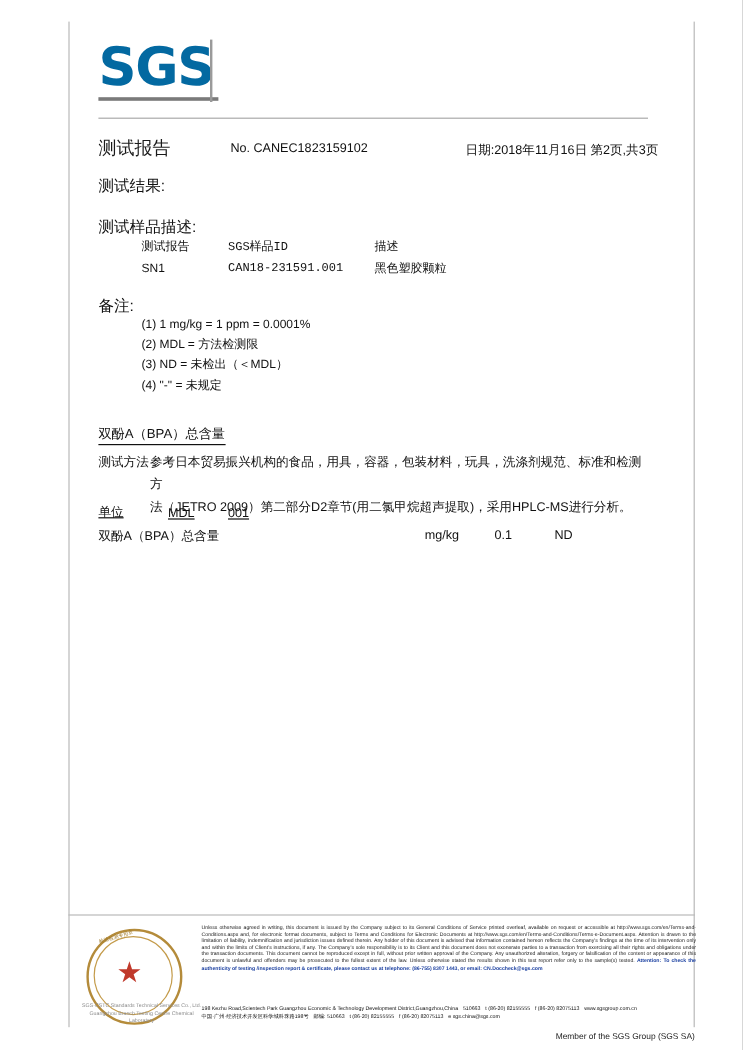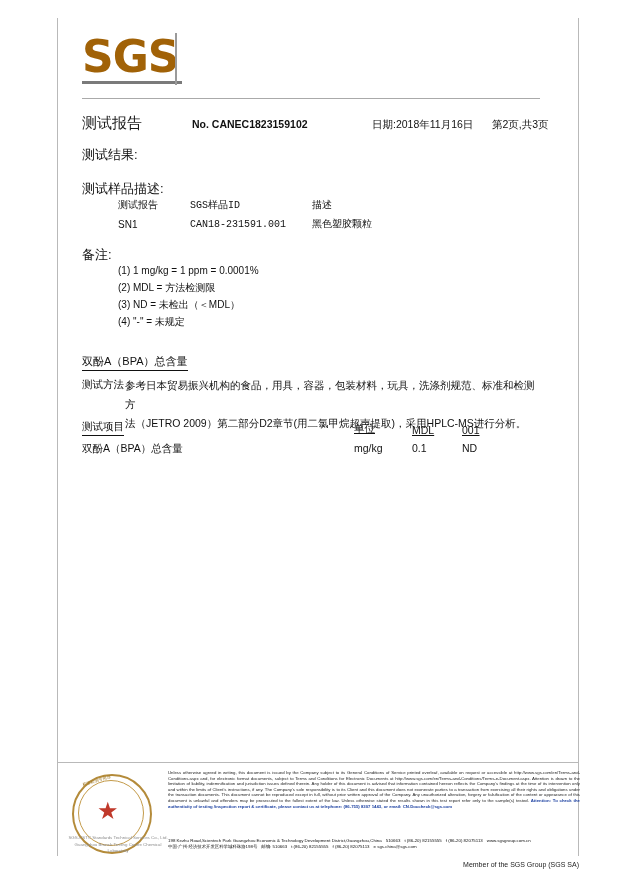--- a/index.html
+++ b/index.html
@@ -13,44 +13,44 @@
   .rule-left{
     position:absolute;left:57px;top:18px;width:1px;height:838px;background:#b9b9b9;
   }
   .rule-right{
     position:absolute;left:578px;top:18px;width:1px;height:838px;background:#b9b9b9;
   }
   
   .sgs-logo{
     position:absolute;left:82px;top:35px;
     font-family:"DejaVu Sans",sans-serif;
-    font-weight:bold;font-size:44px;letter-spacing:-1px;color:#a16207;
+    font-weight:bold;font-size:44px;letter-spacing:-1px;color:#0369a1;
     line-height:44px;
   }
   .sgs-logo .rule{
     display:block;width:100px;height:3px;background:#7a7a7a;margin-top:2px;
   }
   .logo-bar-v{
     position:absolute;left:175px;top:33px;width:2px;height:52px;background:#9a9a9a;
   }
   .hdr-rule{
     position:absolute;left:82px;top:98px;width:458px;height:1px;background:#aaaaaa;
   }
   .title-row{
     position:absolute;left:82px;top:114px;width:482px;
     display:flex;align-items:baseline;
   }
   .doc-title{
     font-size:15px;color:#1a1a1a;font-weight:normal;white-space:nowrap;
   }
   .hdr-no{
-    position:absolute;left:192px;top:118px;font-size:10.5px;color:#111;white-space:nowrap;font-weight:bold;
+    position:absolute;left:192px;top:118px;font-size:10.5px;color:#111;white-space:nowrap;
   }
   .hdr-date{
-    position:absolute;left:372px;top:118px;font-size:10.5px;color:#111;white-space:nowrap;
+    position:absolute;left:388px;top:118px;font-size:10.5px;color:#111;white-space:nowrap;
   }
   .hdr-page{
     position:absolute;left:492px;top:118px;font-size:10.5px;color:#111;white-space:nowrap;
   }
   
   .lbl{position:absolute;font-size:13px;color:#111;white-space:nowrap;}
   .result-label{left:82px;top:146px;}
   .sample-desc-label{left:82px;top:180px;}
   .note-label{left:82px;top:246px;}
 
@@ -190,23 +190,20 @@
 
   <div class="section-head">双酚A（BPA）总含量</div>
   <div class="method-label">测试方法：</div>
   <div class="method-body">
     <div>参考日本贸易振兴机构的食品，用具，容器，包装材料，玩具，洗涤剂规范、标准和检测方</div>
     <div>法（JETRO 2009）第二部分D2章节(用二氯甲烷超声提取)，采用HPLC-MS进行分析。</div>
   </div>
 
   <div class="rtbl">
     <div class="hrow">
-      <div class="c1">
-        <span class="u">测试项目</span>
-      </div>
       <div class="c2">单位</div>
       <div class="c3">MDL</div>
       <div class="c4">001</div>
     </div>
     <div class="drow">
       <div class="c1">双酚A（BPA）总含量</div>
       <div class="c2">mg/kg</div>
       <div class="c3">0.1</div>
       <div class="c4">ND</div>
     </div>

